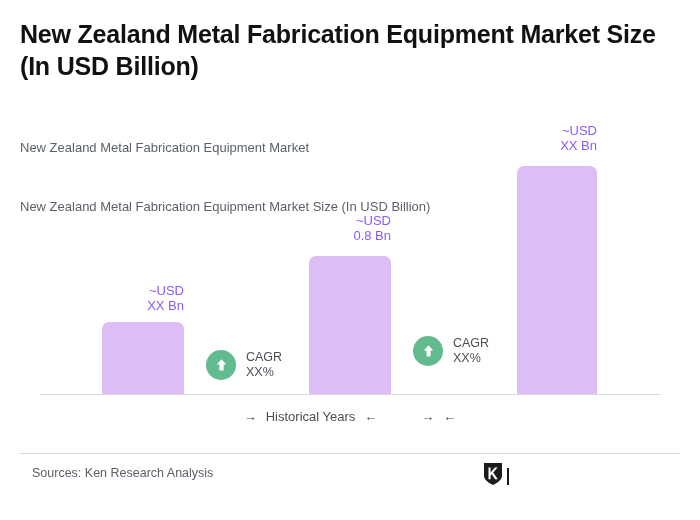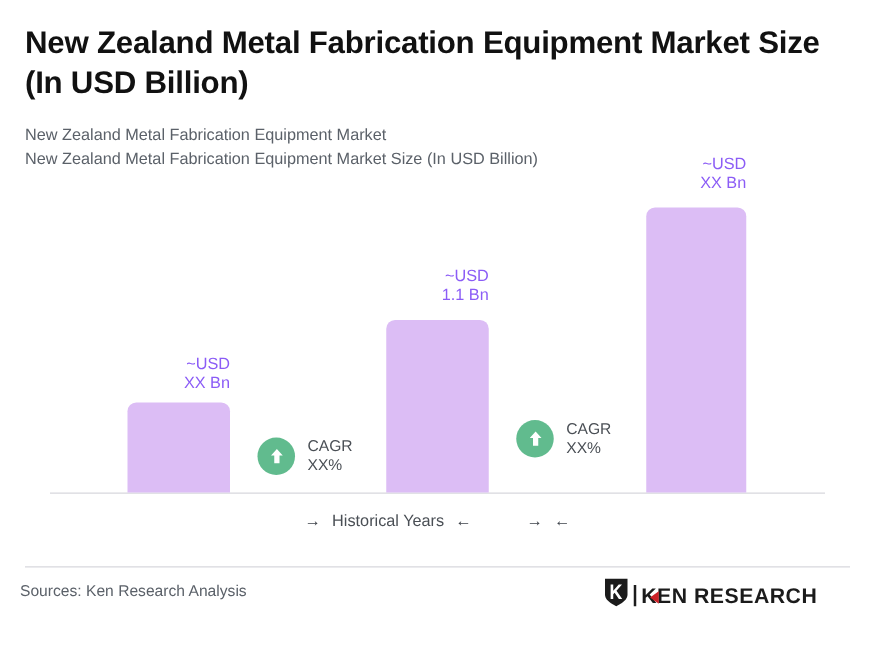--- a/index.html
+++ b/index.html
@@ -31,21 +31,21 @@
 
   .subtitle-block {
     position: absolute;
     left: 20px;
     top: 98px;
     width: 640px;
     font-size: 13px;
     line-height: 19px;
     color: #5b6169;
   }
-  .subtitle-line { display: block; white-space: nowrap; }
+  .subtitle-line { display: block; white-space: nowrap; margin-top: 40px; }
 
   
   .plot {
     position: absolute;
     left: 0px;
     top: 0px;
     width: 700px;
     height: 400px;
   }
 
@@ -138,21 +138,21 @@
   .footer-divider {
     position: absolute;
     left: 20px;
     top: 453px;
     width: 660px;
     height: 1px;
     background: #d8d8dd;
   }
   .sources {
     position: absolute;
-    left: 16px;
+    left: 32px;
     top: 466px;
     font-size: 12.5px;
     color: #5b6169;
     white-space: nowrap;
   }
   .brand {
     position: absolute;
     left: 483px;
     top: 462px;
     display: flex;
@@ -198,21 +198,21 @@
 <div class="plot">
 
   <div class="axis-line"></div>
 
   <div class="bar-label v1">
     <span>~USD</span>
     <span class="l2">XX Bn</span>
   </div>
   <div class="bar-label v2">
     <span>~USD</span>
-    <span class="l2">1.1 Bn</span>
+    <span class="l2">0.8 Bn</span>
   </div>
   <div class="bar-label v3">
     <span>~USD</span>
     <span class="l2">XX Bn</span>
   </div>
 
   <div class="bar b1"></div>
   <div class="bar b2"></div>
   <div class="bar b3"></div>
 
@@ -257,17 +257,13 @@
 <div class="sources">Sources: Ken Research Analysis</div>
 
 <div class="brand">
   <span class="brand-mark">
     <svg width="20" height="24" viewBox="0 0 20 24" aria-hidden="true">
       <path d="M1 1 H19 V14 C19 19 10 23 10 23 C10 23 1 19 1 14 Z" fill="#1b1b1b"></path>
       <path d="M5.5 5.5 H7.6 V10.6 L12.0 5.5 H14.6 L10.2 10.6 L14.8 17.2 H12.1 L8.7 12.2 L7.6 13.4 V17.2 H5.5 Z" fill="#ffffff"></path>
     </svg>
   </span>
   <span class="brand-bar"></span>
-  <span class="brand-name">
-    <span>KEN RESEARCH</span>
-    <span class="brand-wedge"></span>
-  </span>
 </div>
 
 </body></html>

